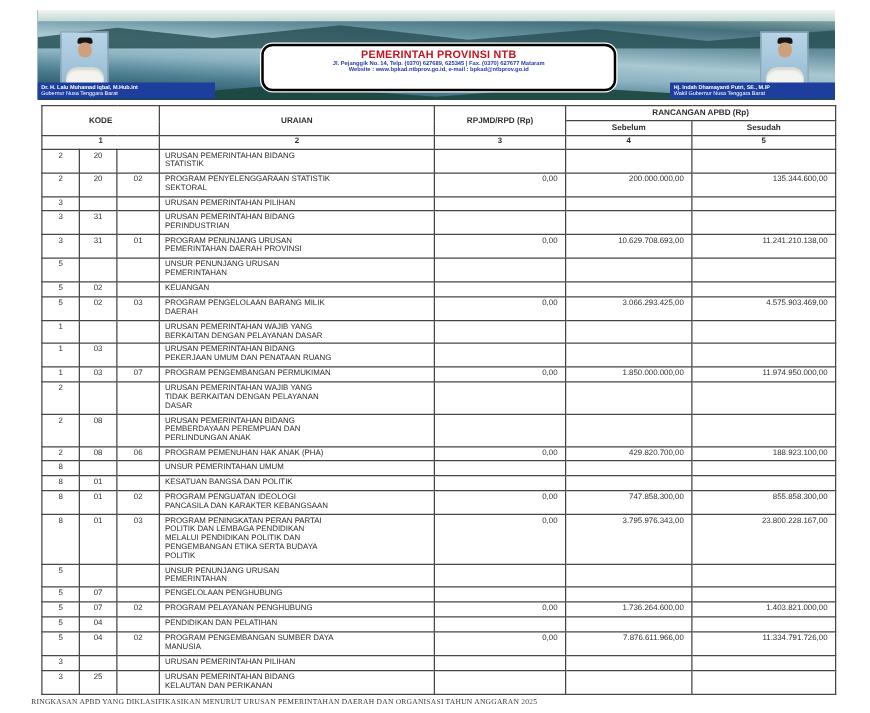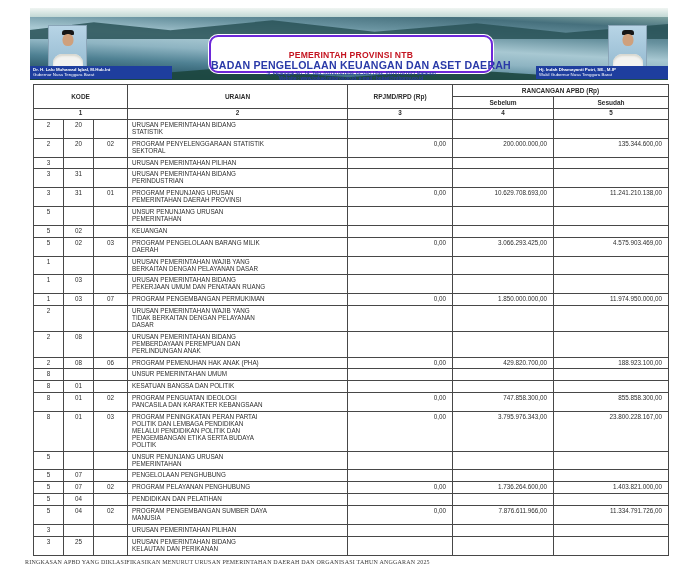--- a/index.html
+++ b/index.html
@@ -13,21 +13,21 @@
       background:linear-gradient(180deg,#f0f5f2,#c2d8d5);}
   .banner-landscape{position:absolute;inset:0;
       background:linear-gradient(183deg,#b9cbb8 0%,#7da1a0 9%,#46707d 20%,#68929f 34%,
                  #a8c8d2 50%,#8eb4c2 62%,#4f8193 76%,#2f5d6e 88%,#254e5d 100%);}
   .mountain-top{position:absolute;top:7px;left:0;right:0;height:24px;background:#295257;opacity:.85;
       clip-path:polygon(0 62%,10% 30%,22% 64%,38% 22%,54% 70%,70% 34%,84% 74%,100% 38%,100% 100%,0 100%);}
   .mountain-bottom{position:absolute;bottom:0;left:0;right:0;height:19px;background:#1c463e;opacity:.9;
       clip-path:polygon(0 50%,14% 82%,30% 38%,50% 86%,66% 44%,84% 80%,100% 52%,100% 100%,0 100%);}
 
   .center-box{position:absolute;left:179px;top:27px;width:284px;height:38px;background:#ffffff;
-      border:2px solid #6d28d9;border-radius:9px;text-align:center;padding-top:14px;box-sizing:border-box;
+      border:2px solid #000000;border-radius:9px;text-align:center;padding-top:2px;box-sizing:border-box;
       box-shadow:0 0 0 1px #ffffff;}
   .gov-line{font-size:8.6px;font-weight:bold;line-height:9px;letter-spacing:.2px;white-space:nowrap;}
   .agency-line{font-size:10.6px;font-weight:bold;line-height:11px;letter-spacing:.2px;white-space:nowrap;}
   .addr-line{font-size:4.6px;font-weight:bold;line-height:5.4px;white-space:nowrap;}
 
   .photo{position:absolute;top:17px;width:37px;height:50px;background:linear-gradient(#b7d4e6,#8fb6cd);
       border:1px solid #8aa5b8;z-index:2;overflow:hidden;}
   .photo-left{left:18px;} .photo-right{right:21px;}
   .peci{position:absolute;top:4px;left:50%;transform:translateX(-50%);width:12px;height:5px;
       background:#161616;border-radius:3px 3px 1px 1px;}
@@ -73,21 +73,20 @@
       <div class="uniform"></div>
     </div>
     <div class="photo photo-right">
       <div class="peci"></div>
       <div class="head"></div>
       <div class="uniform"></div>
     </div>
 
     <div class="center-box">
       <div class="gov-line" style="color:#c41420;">PEMERINTAH PROVINSI NTB</div>
-      <div class="agency-line" style="color:#2a3aa8;">BADAN PENGELOLAAN KEUANGAN DAN ASET DAERAH</div>
       <div class="addr-line" style="color:#2a3aa8;">Jl. Pejanggik No. 14, Telp. (0370) 627689, 625345 | Fax. (0370) 627677 Mataram</div>
       <div class="addr-line" style="color:#2a3aa8;">Website : www.bpkad.ntbprov.go.id, e-mail : bpkad@ntbprov.go.id</div>
     </div>
 
     <div class="name-strip strip-left">
       <div class="n1">Dr. H. Lalu Muhamad Iqbal, M.Hub.Int</div>
       <div>Gubernur Nusa Tenggara Barat</div>
     </div>
     <div class="name-strip strip-right">
       <div class="n1">Hj. Indah Dhamayanti Putri, SE., M.IP</div>

